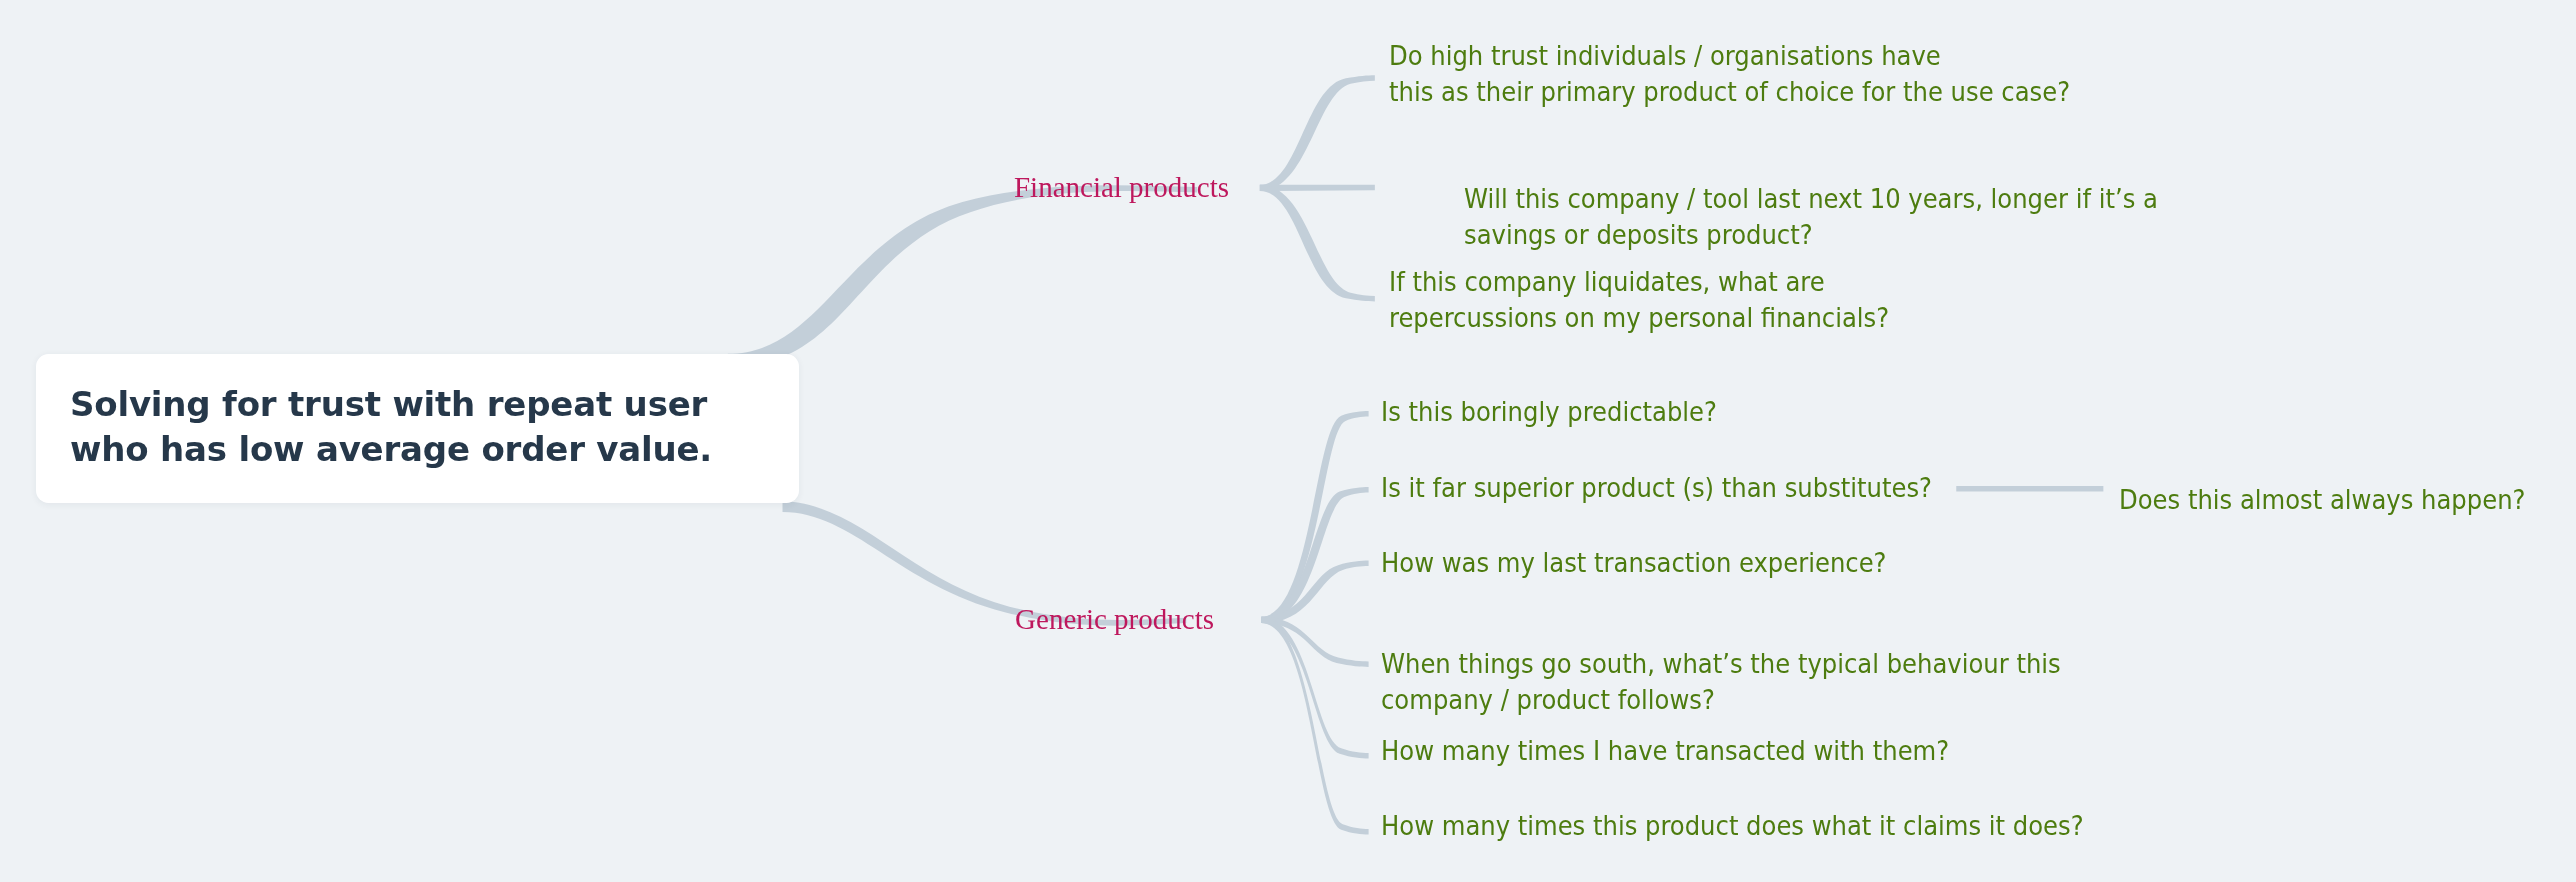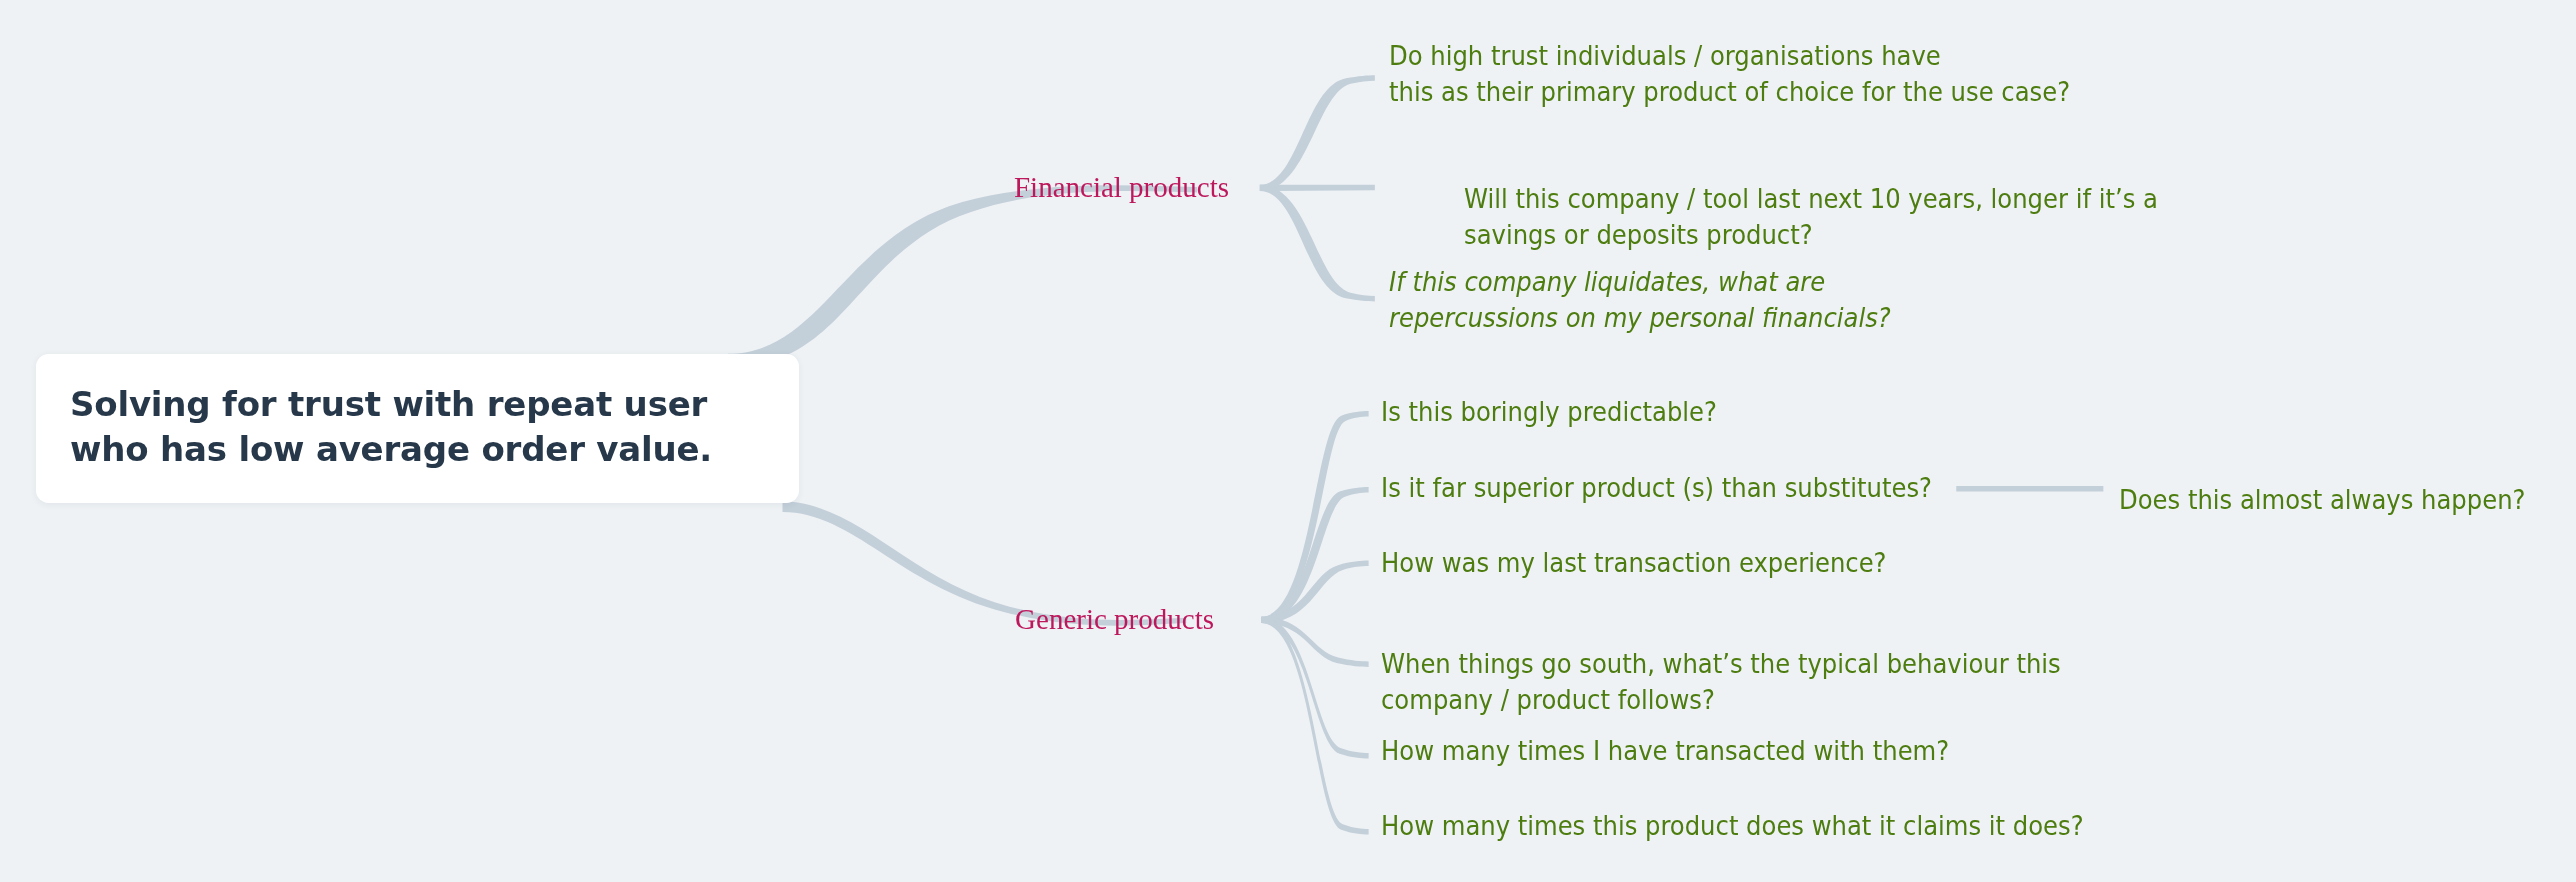--- a/index.html
+++ b/index.html
@@ -185,21 +185,21 @@
   <div class="branch-label right-anchored" style="left:893px; top:620px; width:321px;">
     <span>Generic products</span>
   </div>
 
   <div class="leaf-label" style="left:1389px; top:74px;">Do high trust individuals / organisations have
 this as their primary product of choice for the use case?</div>
 
   <div class="leaf-label" style="left:1464px; top:187px;margin-top:30px;">Will this company / tool last next 10 years, longer if it’s a
 savings or deposits product?</div>
 
-  <div class="leaf-label" style="left:1389px; top:300px;font-style:italic;">If this company liquidates, what are
+  <div class="leaf-label" style="left:1389px; top:300px;">If this company liquidates, what are
 repercussions on my personal financials?</div>
 
   <div class="leaf-label" style="left:1381px; top:412px;">Is this boringly predictable?</div>
 
   <div class="leaf-label" style="left:1381px; top:488px;">Is it far superior product (s) than substitutes?</div>
 
   <div class="leaf-label" style="left:1381px; top:563px;">How was my last transaction experience?</div>
 
   <div class="leaf-label" style="left:1381px; top:682px;">When things go south, what’s the typical behaviour this
 company / product follows?</div>

